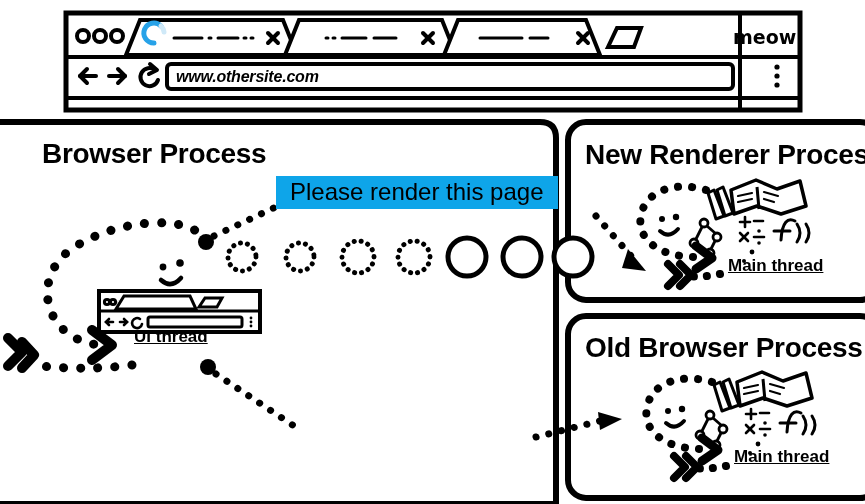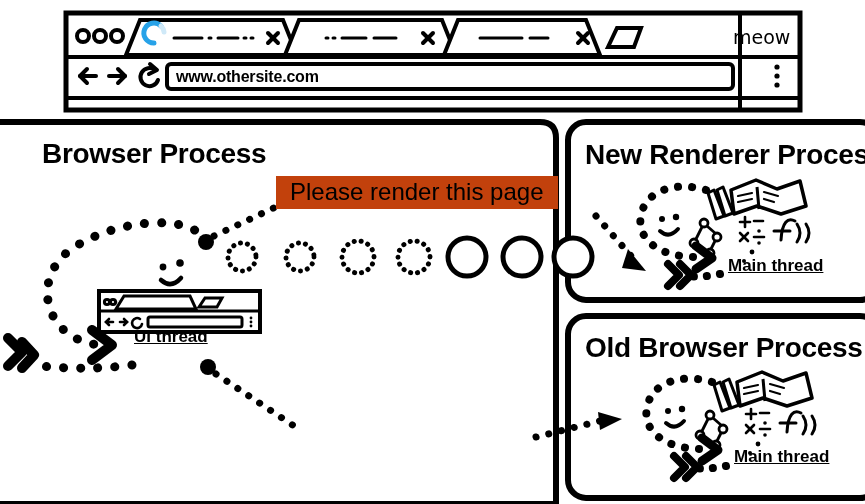--- a/index.html
+++ b/index.html
@@ -3,23 +3,23 @@
 <meta charset="utf-8">
 <style>
   html,body{margin:0;padding:0;background:#ffffff;}
   body{width:865px;height:504px;position:relative;overflow:hidden;
        font-family:"Liberation Sans", sans-serif;color:#000;}
   #stage{position:absolute;inset:0;width:865px;height:504px;}
   svg.layer{position:absolute;left:0;top:0;width:865px;height:504px;overflow:visible;}
   .txt{position:absolute;white-space:nowrap;}
   .proc-title{font-size:28px;font-weight:700;letter-spacing:-0.3px;}
   .thread-label{font-size:17px;font-weight:700;text-decoration:underline;}
-  .msg{font-size:24px;background:#c2410c;padding:3px 14px 5px 14px;line-height:1.05;}
-  .meow{font-size:19px;font-weight:400;font-family:"DejaVu Sans", sans-serif;}
-  .url{font-size:16px;font-weight:700;letter-spacing:-0.2px;}
+  .msg{font-size:24px;background:#0ea5e9;padding:3px 14px 5px 14px;line-height:1.05;}
+  .meow{font-size:19px;font-weight:700;font-family:"DejaVu Sans", sans-serif;}
+  .url{font-size:16px;font-weight:700;letter-spacing:-0.2px;font-style:italic;}
 </style>
 </head>
 <body>
 
 <div id="stage">
 
   <svg class="layer" viewBox="0 0 865 504">
 
     <g>
       <rect x="66" y="13" width="734" height="97" fill="#fff" stroke="#000" stroke-width="5"></rect>

